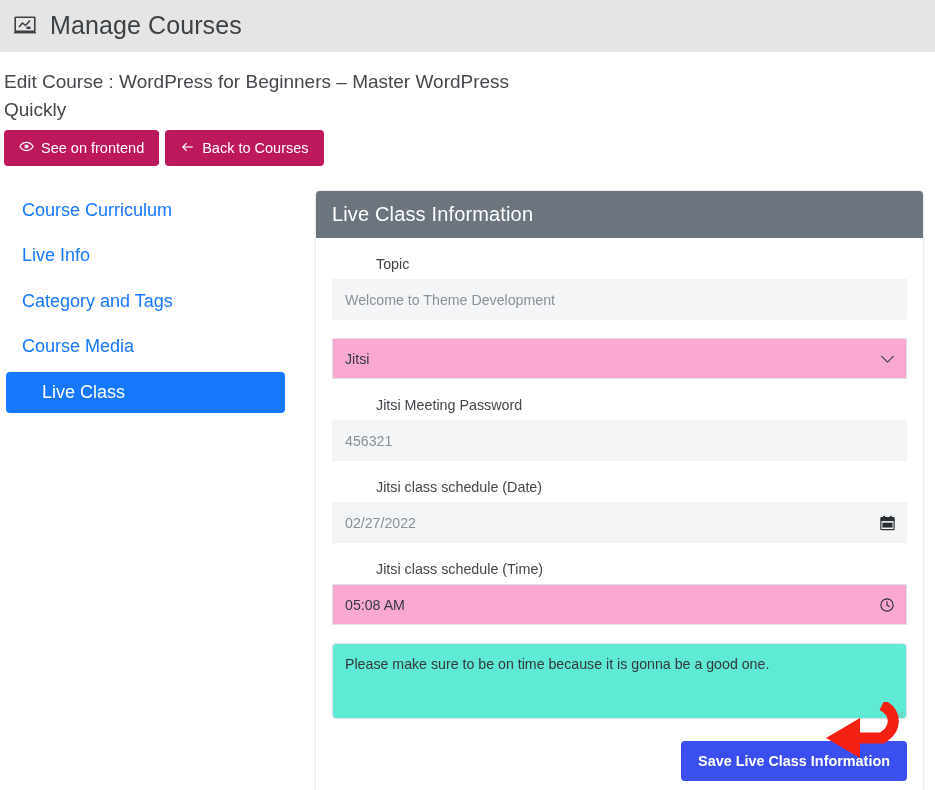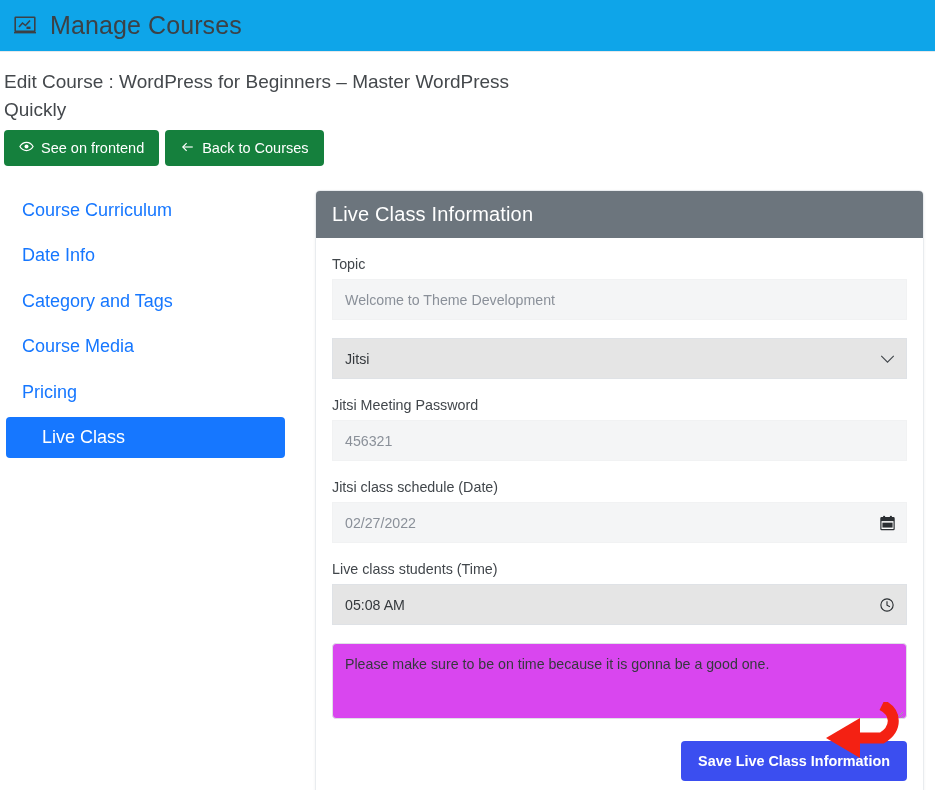--- a/index.html
+++ b/index.html
@@ -10,21 +10,21 @@
     background: #ffffff;
     font-family: "Liberation Sans", sans-serif;
     color: #333333;
     overflow: hidden;
     position: relative;
   }
 
   
   .appbar {
     height: 52px;
-    background: #0ea5e9;
+    background: #e5e5e5;
     border-bottom: 1px solid #e6e8eb;
     display: flex;
     align-items: center;
     padding: 0 0 0 12px;
   }
   .appbar-icon {
     width: 26px; height: 26px;
     margin-right: 12px;
     display: inline-flex;
     align-items: center;
@@ -65,21 +65,21 @@
     font-family: "Liberation Sans", sans-serif;
     border: none;
     border-radius: 4px;
     cursor: pointer;
     display: inline-flex;
     align-items: center;
     gap: 7px;
     white-space: nowrap;
   }
   .btn-primary {
-    background: #15803d;
+    background: #be185d;
     color: #ffffff;
     font-size: 14.5px;
     padding: 9px 15px;
   }
 
   
   .content {
     display: flex;
     align-items: flex-start;
     padding: 24px 6px 0 6px;
@@ -127,20 +127,21 @@
     padding: 18px 16px 16px 16px;
   }
 
   .field { margin-bottom: 18px; }
   .field:last-of-type { margin-bottom: 16px; }
   .field-label {
     display: block;
     font-size: 14.3px;
     color: #41464b;
     margin-bottom: 7px;
+    margin-left: 44px;
   }
 
   .ctl {
     width: 100%;
     height: 41px;
     border-radius: 0;
     font-family: "Liberation Sans", sans-serif;
     font-size: 14.2px;
     padding: 0 12px;
     display: flex;
@@ -148,41 +149,41 @@
     position: relative;
   }
   
   .ctl-muted {
     background: #f4f5f6;
     border: 1px solid #f1f2f3;
     color: #8a9099;
   }
   
   .ctl-plain {
-    background: #e5e5e5;
+    background: #f9a8d4;
     border: 1px solid #dfe2e6;
     color: #35393d;
   }
   .ctl-affix {
     position: absolute;
     right: 11px;
     top: 50%;
     transform: translateY(-50%);
     display: inline-flex;
     align-items: center;
     justify-content: center;
     color: #2b2f33;
     pointer-events: none;
   }
   .chevron { color: #41464b; }
 
   .textarea-wrap {
     width: 100%;
     height: 76px;
-    background: #d946ef;
+    background: #5eead4;
     border: 1px solid #dfe2e6;
     border-radius: 4px;
     padding: 10px 12px;
     font-size: 14.2px;
     color: #35393d;
     line-height: 1.45;
     position: relative;
     overflow: hidden;
   }
   .resize-grip {
@@ -259,24 +260,23 @@
       </span>
       <span>Back to Courses</span>
     </button>
   </div>
 </div>
 
 <div class="content">
 
   <nav class="sidebar">
     <a class="nav-item" href="#">Course Curriculum</a>
-    <a class="nav-item" href="#">Date Info</a>
+    <a class="nav-item" href="#">Live Info</a>
     <a class="nav-item" href="#">Category and Tags</a>
     <a class="nav-item" href="#">Course Media</a>
-    <a class="nav-item" href="#">Pricing</a>
     <a class="nav-item active" href="#">Live Class</a>
   </nav>
 
   <section class="panel">
     <div class="panel-header">Live Class Information</div>
     <div class="panel-body">
 
       <div class="field">
         <label class="field-label">Topic</label>
         <div class="ctl ctl-muted" title="Welcome to Theme Development">Welcome to Theme Development</div>
@@ -308,21 +308,21 @@
               <rect x="1.2" y="3.4" width="17.6" height="4.6" fill="#2b2f33"></rect>
               <rect x="4.2" y="1" width="2.6" height="4" fill="#2b2f33"></rect>
               <rect x="13.2" y="1" width="2.6" height="4" fill="#2b2f33"></rect>
               <rect x="3.2" y="10" width="13.6" height="6.6" fill="#2b2f33"></rect>
             </svg>
           </span>
         </div>
       </div>
 
       <div class="field">
-        <label class="field-label">Live class students (Time)</label>
+        <label class="field-label">Jitsi class schedule (Time)</label>
         <div class="ctl ctl-plain">
           <span>05:08 AM</span>
           <span class="ctl-affix">
             <svg width="16" height="16" viewBox="0 0 24 24" fill="none" stroke="#2b2f33" stroke-width="1.7">
               <circle cx="12" cy="12" r="9.2"></circle>
               <polyline points="12,6.4 12,12.3 16.4,14.6"></polyline>
             </svg>
           </span>
         </div>
       </div>

